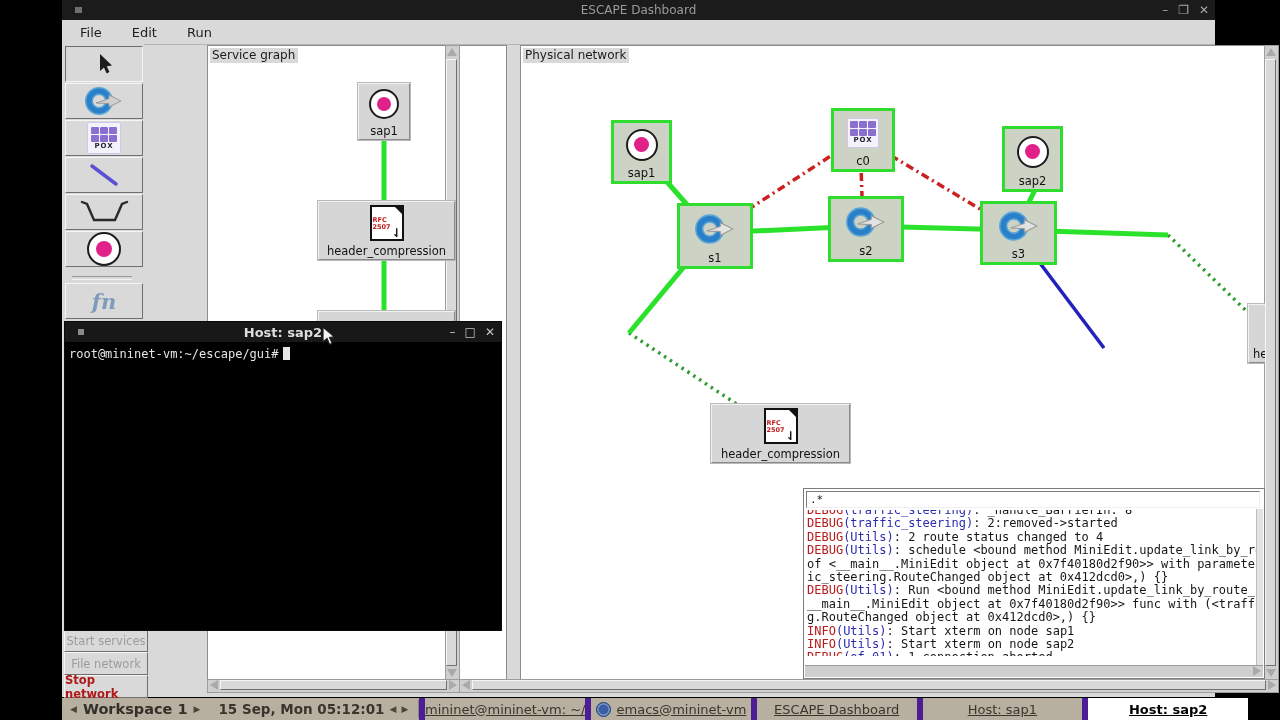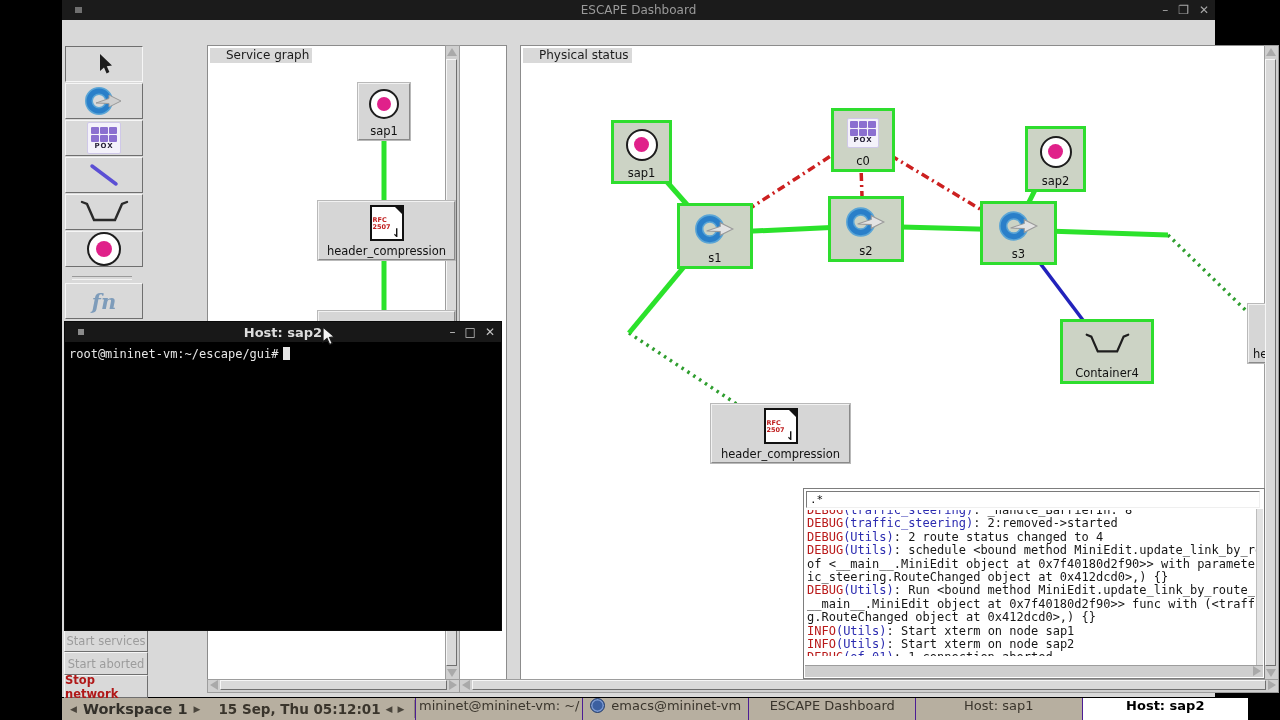--- a/index.html
+++ b/index.html
@@ -28,21 +28,21 @@
 
   
   .ctlbtn{position:absolute;left:2px;width:82px;height:21px;background:#d9d9d9;
           border:1px solid;border-color:#f6f6f6 #6f6f6f #6f6f6f #f6f6f6;
           font-size:11.5px;display:flex;align-items:center;justify-content:center;}
   .ctlbtn.disabled{color:#9c9c9c;}
   .ctlbtn.stop{color:var(--stop-red);font-weight:bold;}
 
   
   .panel{position:absolute;background:#fff;border:1px solid #8c8c8c;overflow:hidden;}
-  .panel-label{position:absolute;left:2px;top:2px;background:#d9d9d9;padding:0 3px 1px 16px;
+  .panel-label{position:absolute;left:2px;top:2px;background:#d9d9d9;padding:0 3px 1px 2px;
                font-size:12px;color:#1b1b1b;z-index:5;}
   .sg-panel{left:145px;top:45px;width:298px;height:633px;}
   .pn-panel{left:458px;top:45px;width:744px;height:633px;}
 
   
   .sb{position:absolute;background:#cfcfcf;border:1px solid #9d9d9d;}
   .sb .thumb{position:absolute;background:#d9d9d9;border:1px solid;border-color:#f6f6f6 #6f6f6f #6f6f6f #f6f6f6;}
   .arr{position:absolute;width:0;height:0;}
   .arr.up{border-left:5px solid transparent;border-right:5px solid transparent;border-bottom:8px solid #a9a9a9;}
   .arr.down{border-left:5px solid transparent;border-right:5px solid transparent;border-top:8px solid #a9a9a9;}
@@ -105,22 +105,22 @@
              font-family:"DejaVu Sans Mono","Liberation Mono",monospace;font-size:12px;color:#e6e6e6;}
   .cursor-block{display:inline-block;width:7px;height:13px;background:#e6e6e6;vertical-align:-2px;margin-left:4px;}
 
   
   .taskbar{position:absolute;left:62px;top:698px;width:1186px;height:22px;background:#b7afa0;
            display:flex;align-items:stretch;font-size:13px;color:#3a352c;}
   .tk-left{display:flex;align-items:center;gap:6px;padding:0 8px;font-weight:bold;font-size:14.5px;color:#33302a;}
   .tk-clock{display:flex;align-items:center;gap:5px;padding:0 10px;font-weight:bold;font-size:13.5px;}
   .tk-arrow{font-size:9px;color:#4a453c;}
   .tk-sep{width:1px;background:#8f8778;margin:2px 0;}
-  .tk-item{flex:1;display:flex;justify-content:center;gap:6px;
-           border-left:1px solid #4c1d95;white-space:nowrap;overflow:hidden;padding:0 6px;}
+  .tk-item{flex:1;display:flex;align-items:center;justify-content:center;gap:6px;
+           border-left:6px solid #4c1d95;white-space:nowrap;overflow:hidden;padding:0 6px;text-decoration:underline;}
   .tk-item.active{background:#fff;color:#000;font-weight:bold;}
   .globe-icon{width:13px;height:13px;border-radius:50%;background:#3b5fa0;border:1px solid #27406e;
               box-shadow:inset 0 0 0 1.5px #7d9ad0;flex:0 0 auto;}
 
   .mouse-cursor{position:absolute;z-index:90;}
 </style>
 </head>
 <body>
 
 <div class="screen">
@@ -130,20 +130,25 @@
     <div class="titlebar">
       <span class="tb-icon"></span>
       <span>ESCAPE Dashboard</span>
       <span class="tb-btns">
         <span>–</span>
         <span>❐</span>
         <span>✕</span>
       </span>
     </div>
 
+    <div class="menubar">
+      <span>File</span>
+      <span>Edit</span>
+      <span>Run</span>
+    </div>
 
     <div class="toolbar">
       <div class="tool active" style="top:2px">
         <svg width="20" height="24" viewBox="0 0 20 24">
           <polygon points="6,2 6,19 10,15.5 12.6,21.5 15.4,20 12.8,14.2 18,13.6" fill="#1c1c1c"></polygon>
         </svg>
       </div>
       <div class="tool" style="top:39px">
         <svg width="40" height="30" viewBox="0 0 40 30">
           <circle cx="15" cy="15" r="10" fill="none" stroke="#5aa5d6" stroke-width="8"></circle>
@@ -178,21 +183,21 @@
         <span class="sap-icon">
             <i></i>
           </span>
       </div>
       <div class="tool-sep" style="top:232px"></div>
       <div class="tool" style="top:239px">
         <span class="fn-glyph">fn</span>
       </div>
 
       <div class="ctlbtn disabled" style="top:585px">Start services</div>
-      <div class="ctlbtn disabled" style="top:608px">Start aborted</div>
+      <div class="ctlbtn disabled" style="top:608px">File network</div>
       <div class="ctlbtn stop" style="top:631px">Stop network</div>
     </div>
 
     <div class="panel sg-panel">
       <span class="panel-label">Service graph</span>
       <svg class="link-svg" width="298" height="633">
         <line class="l-green" x1="176" y1="64" x2="176" y2="183"></line>
         <line class="l-green" x1="176" y1="183" x2="176" y2="293"></line>
       </svg>
       <div class="node gray" style="left:150px;top:37px;width:50px;height:55px">
@@ -229,21 +234,21 @@
       <span class="thumb" style="left:0;top:13px;width:9px;bottom:13px"></span>
       <span class="arr down" style="left:1px;bottom:2px"></span>
     </div>
     <div class="sb" style="left:145px;top:679px;width:251px;height:12px">
       <span class="arr left" style="left:2px;top:0px"></span>
       <span class="thumb" style="left:12px;top:0;height:8px;right:12px"></span>
       <span class="arr right" style="right:2px;top:0px"></span>
     </div>
 
     <div class="panel pn-panel">
-      <span class="panel-label">Physical status</span>
+      <span class="panel-label">Physical network</span>
 
       <svg class="link-svg" width="744" height="633">
         <line class="l-red" x1="339" y1="91" x2="191" y2="187"></line>
         <line class="l-red" x1="339" y1="91" x2="342" y2="180"></line>
         <line class="l-red" x1="339" y1="91" x2="494" y2="184"></line>
         <line class="l-blue" x1="494" y1="184" x2="583" y2="302"></line>
         <line class="l-dot" x1="108" y1="287" x2="258" y2="386"></line>
         <line class="l-dot" x1="647" y1="189" x2="747" y2="286"></line>
         <line class="l-green" x1="117" y1="103" x2="191" y2="187"></line>
         <line class="l-green" x1="191" y1="187" x2="342" y2="180"></line>
@@ -272,21 +277,21 @@
                 <b></b>
                 <b></b>
                 <b></b>
               </span>
             <span class="pox-txt">POX</span>
           </span>
         </span>
         <span class="nlabel">c0</span>
       </div>
 
-      <div class="node green" style="left:504px;top:80px;width:55px;height:60px">
+      <div class="node green" style="left:481px;top:80px;width:55px;height:60px">
         <span class="icon-wrap">
             <span class="sap-icon" style="width:28px;height:28px">
               <i style="width:15px;height:15px"></i>
             </span>
           </span>
         <span class="nlabel">sap2</span>
       </div>
 
       <div class="node green" style="left:156px;top:157px;width:70px;height:60px">
         <span class="icon-wrap">
@@ -316,28 +321,20 @@
             <circle cx="15" cy="15" r="10" fill="none" stroke="#5aa5d6" stroke-width="8"></circle>
             <circle cx="15" cy="15" r="10" fill="none" stroke="#2a7fc9" stroke-width="5"></circle>
             <path d="M12,17 L25,12.5 L25,9 L37,15 L25,21 L25,17.5 Z" fill="#e3e3e3" stroke="#9a9a9a" stroke-width="1"></path>
           </svg>
         </span>
         <span class="nlabel">s3</span>
       </div>
 
 
 
-      <div class="node green" style="left:539px;top:273px;width:88px;height:59px">
-        <span class="icon-wrap">
-          <svg width="50" height="24" viewBox="0 0 52 26">
-            <polyline points="4,3 9,5 16,21 37,21 44,5 49,3" fill="none" stroke="#1e1e1e" stroke-width="2.4" stroke-linecap="round"></polyline>
-          </svg>
-        </span>
-        <span class="nlabel">Container4</span>
-      </div>
 
       <div class="node gray" style="left:190px;top:358px;width:137px;height:57px">
         <span class="icon-wrap">
           <span class="rfc-icon">
             <span class="fold"></span>
               <span class="t1">RFC<br>2507</span>
               <span class="dn">⇃</span>
           </span>
         </span>
         <span class="nlabel">header_compression</span>
@@ -389,21 +386,21 @@
     <polygon points="1,1 1,16 5,12.6 7.6,18.5 10.2,17.2 7.6,11.4 12.4,10.9" fill="#f4f4f4" stroke="#1a1a1a" stroke-width="1.2"></polygon>
   </svg>
 
   <div class="taskbar">
     <div class="tk-left">
       <span class="tk-arrow">◀</span>
       <span>Workspace 1</span>
       <span class="tk-arrow">▶</span>
     </div>
     <div class="tk-clock">
-      <span>15 Sep, Thu 05:12:01</span>
+      <span>15 Sep, Mon 05:12:01</span>
       <span class="tk-arrow">◀</span>
       <span class="tk-arrow">▶</span>
     </div>
     <div class="tk-sep"></div>
     <div class="tk-item">
       <span>mininet@mininet-vm: ~/</span>
     </div>
     <div class="tk-item">
       <span class="globe-icon"></span>
       <span>emacs@mininet-vm</span>

